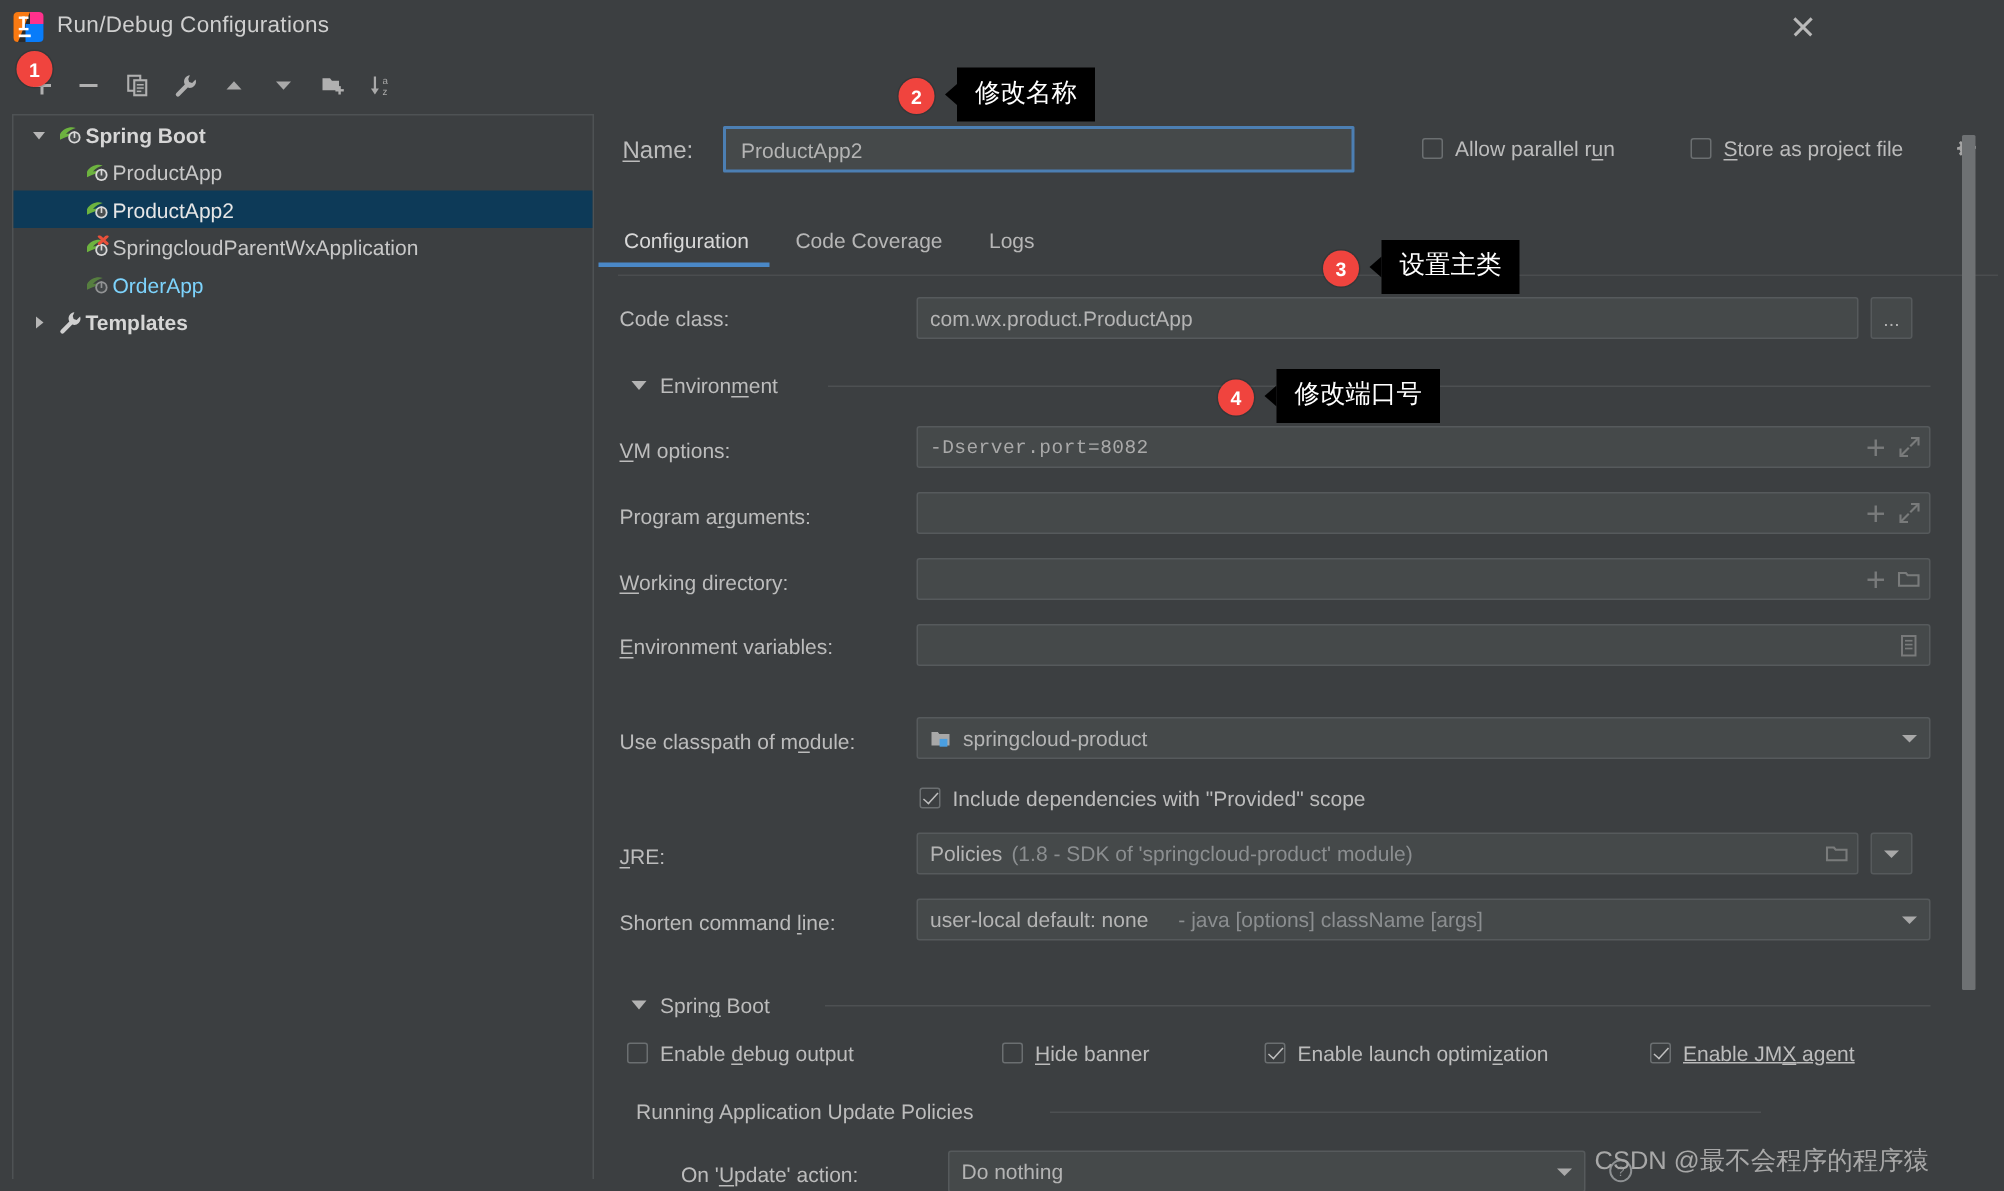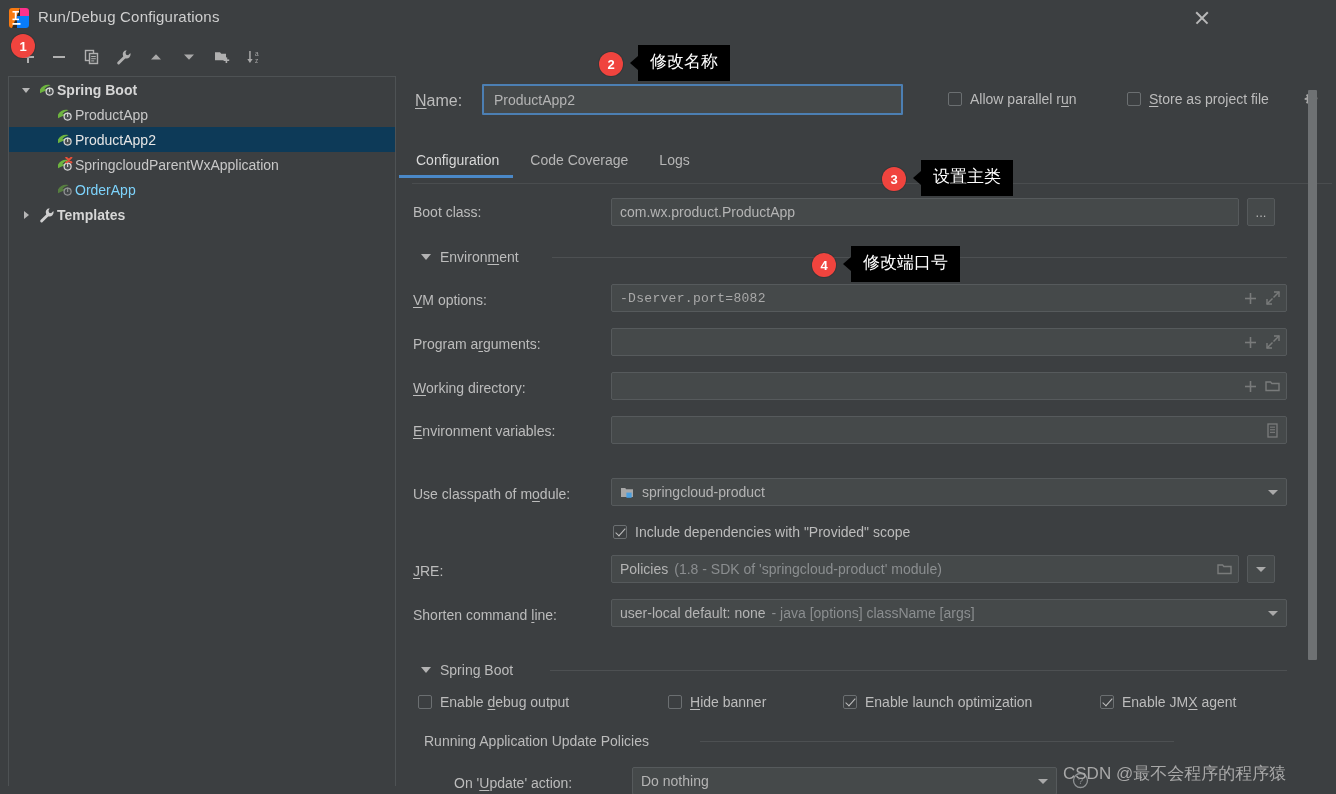--- a/index.html
+++ b/index.html
@@ -329,21 +329,21 @@
       </svg>
     </div>
 
     <div class="tabs">
       <div class="tab active">Configuration</div>
       <div class="tab">Code Coverage</div>
       <div class="tab">Logs</div>
     </div>
     <div class="tabs-underline"></div>
 
-    <div class="flabel" style="left:13px; top:168px;">Boot class:</div>
+    <div class="flabel" style="left:13px; top:168px;">Code class:</div>
     <div class="field" style="left:211px; top:162px; width:628px;">
       <span>com.wx.product.ProductApp</span>
     </div>
     <div class="dots-btn" style="left:847px; top:162px; width:28px; height:28px;">
       <span>...</span>
     </div>
 
     <div class="sect" style="left:21px; top:213px;">
       <div class="sect-tri"></div>
       <div class="sect-title">Environ<span class="mn">m</span>ent</div>
@@ -454,21 +454,21 @@
         </div>
       </div>
     </div>
     <div class="dots-btn" style="left:847px; top:519px; width:28px; height:28px;">
       <span style="display:block;width:0;height:0;border-left:5px solid transparent;border-right:5px solid transparent;border-top:5px solid #a9a9a9;"></span>
     </div>
 
     <div class="flabel" style="left:13px; top:571px;">Shorten command <span class="mn">l</span>ine:</div>
     <div class="field" style="left:211px; top:563px; width:676px;">
       <span>user-local default: none</span>
-      <span class="sub" style="margin-left:6px;">- java [options] className [args]</span>
+      <span class="sub" style="margin-left:20px;">- java [options] className [args]</span>
       <div class="combo-arrow"></div>
     </div>
 
     <div class="sect" style="left:21px; top:626px;">
       <div class="sect-tri"></div>
       <div class="sect-title">Sprin<span class="mn">g</span> Boot</div>
     </div>
     <div class="sect-line" style="left:150px; top:634px; width:737px;"></div>
 
     <div class="chk-row" style="left:18px; top:658px;">
@@ -476,21 +476,21 @@
       <div class="chk-lbl">Enable <span class="mn">d</span>ebug output</div>
     </div>
     <div class="chk-row" style="left:268px; top:658px;">
       <div class="chk"></div>
       <div class="chk-lbl"><span class="mn">H</span>ide banner</div>
     </div>
     <div class="chk-row" style="left:443px; top:658px;">
       <div class="chk checked"></div>
       <div class="chk-lbl">Enable launch optimi<span class="mn">z</span>ation</div>
     </div>
-    <div class="chk-row" style="left:700px; top:658px;">
+    <div class="chk-row" style="left:700px; top:658px;text-decoration:underline;">
       <div class="chk checked"></div>
       <div class="chk-lbl">Enable JM<span class="mn">X</span> agent</div>
     </div>
 
     <div class="flabel" style="left:24px; top:697px;">Running Application Update Policies</div>
     <div class="sect-line" style="left:300px; top:705px; width:474px;"></div>
 
     <div class="flabel" style="left:54px; top:739px;">On '<span class="mn">U</span>pdate' action:</div>
     <div class="field" style="left:232px; top:731px; width:425px;">
       <span>Do nothing</span>

